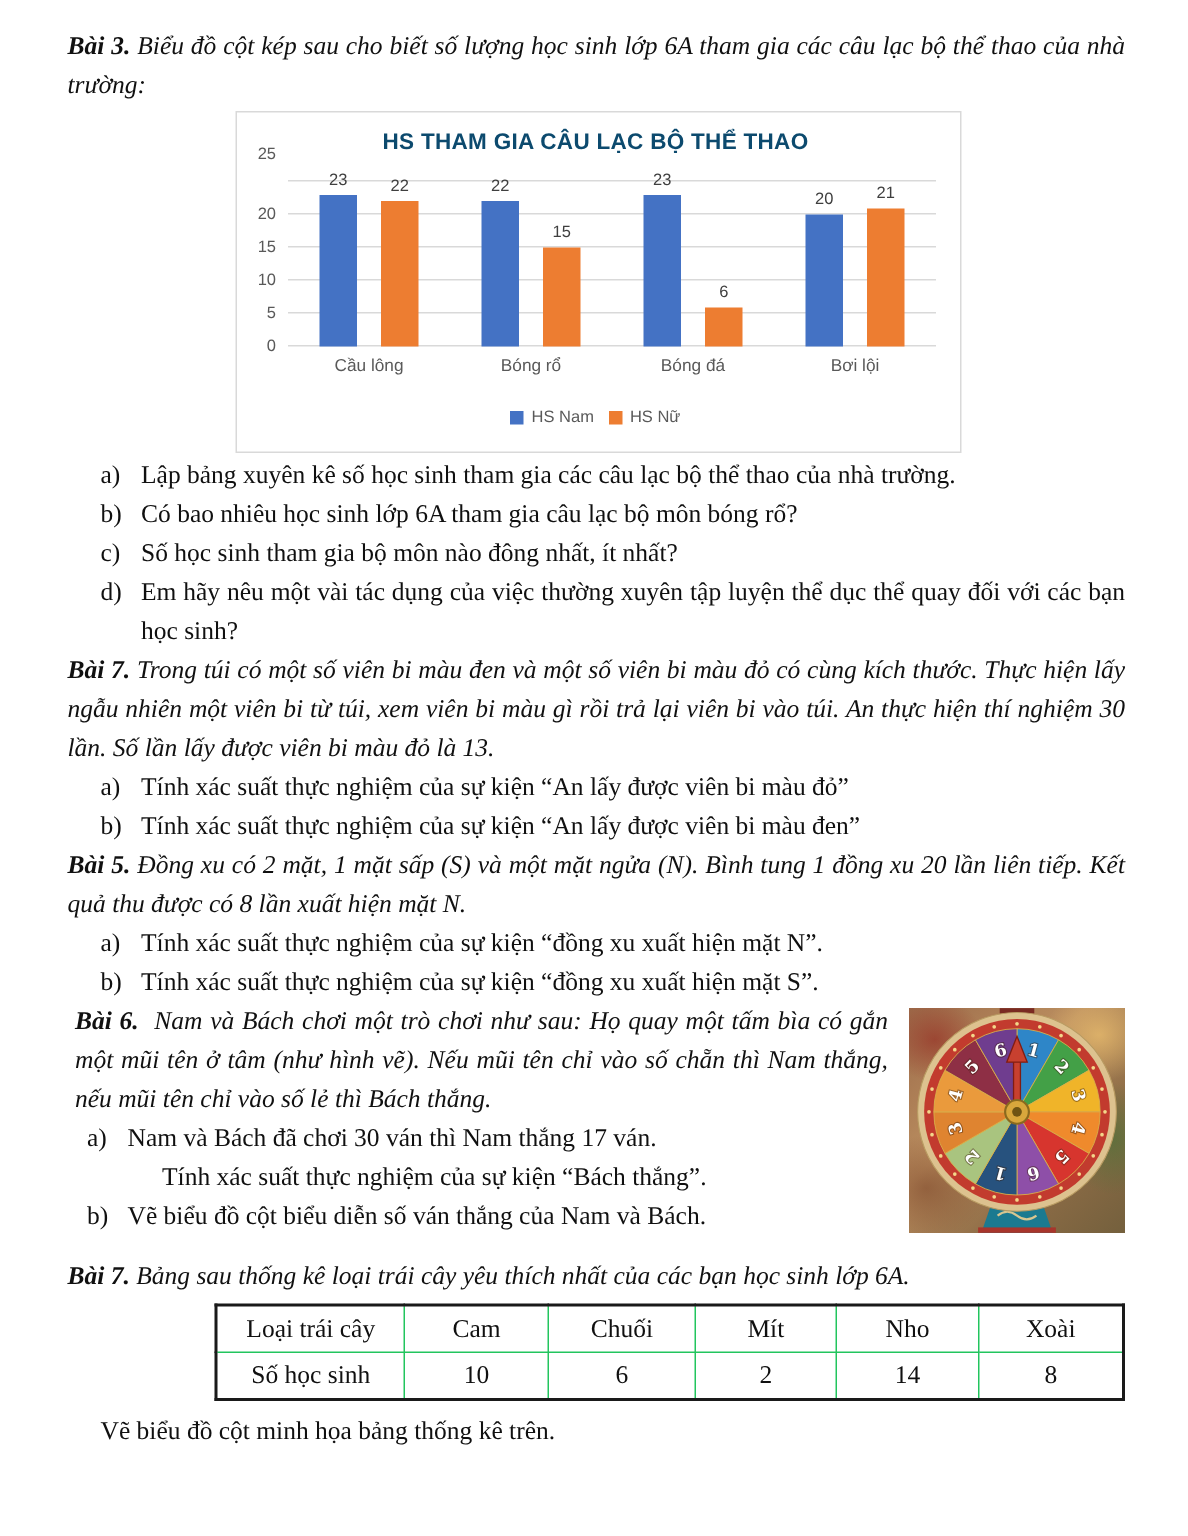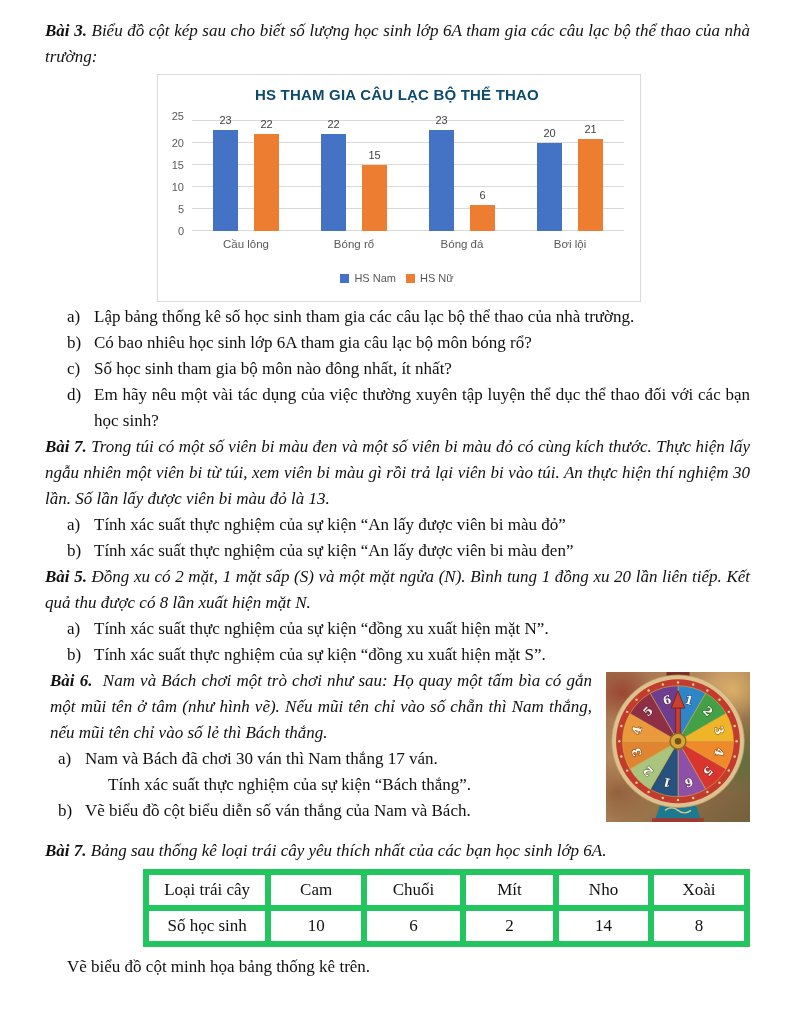--- a/index.html
+++ b/index.html
@@ -66,21 +66,21 @@
     paint-order:stroke;stroke:rgba(55,28,10,.45);stroke-width:2px;
   }
 
   
   .bai7{margin-top:14px;clear:both;}
   .fruit-table{
     border-collapse:collapse;margin:5px 0 0 98px;
     border:2px solid #1a1a1a;
   }
   .fruit-table td{
-    border:6px solid #22c55e;text-align:center;padding:2px 6px;height:25px;
+    border:1px solid #22c55e;text-align:center;padding:2px 6px;height:25px;
     font-size:17px;
   }
   .fruit-table td.c0{width:140px;}
   .fruit-table td.cn{width:100px;}
   .outro{margin:7px 0 0 22px;}
 </style>
 </head>
 <body>
 
 <div class="doc">
@@ -89,21 +89,21 @@
 
   <div class="chart-box">
     <div class="chart-title">HS THAM GIA CÂU LẠC BỘ THỂ THAO</div>
     <div class="chart-area">
       <div class="y-axis" id="yaxis">
           <div class="ytick" style="bottom: -7px;">0</div>
           <div class="ytick" style="bottom: 15px;">5</div>
           <div class="ytick" style="bottom: 37px;">10</div>
           <div class="ytick" style="bottom: 59px;">15</div>
           <div class="ytick" style="bottom: 81px;">20</div>
-          <div class="ytick" style="bottom: 108px;">25</div>
+          <div class="ytick" style="bottom: 121px;">25</div>
         </div>
       <div class="plot" id="plot">
           <div class="gridline" style="bottom: 110px;"></div>
           <div class="gridline" style="bottom: 88px;"></div>
           <div class="gridline" style="bottom: 66px;"></div>
           <div class="gridline" style="bottom: 44px;"></div>
           <div class="gridline" style="bottom: 22px;"></div>
           <div class="gridline" style="bottom: 0px;"></div>
         <div class="bar-groups" id="bar-groups">
             <div class="bar-group">
@@ -163,33 +163,33 @@
         <div class="legend-item">
           <span class="legend-swatch" style="background: rgb(237, 125, 49);"></span>
           <span>HS Nữ</span>
         </div>
       </div>
   </div>
 
   <div>
     <div class="q-item">
         <span class="q-marker">a)</span>
-        <span class="q-text">Lập bảng thống kê số học sinh tham gia các câu lạc bộ thể thao của nhà trường.</span>
+        <span class="q-text">Lập bảng xuyên kê số học sinh tham gia các câu lạc bộ thể thao của nhà trường.</span>
       </div>
     <div class="q-item">
         <span class="q-marker">b)</span>
         <span class="q-text">Có bao nhiêu học sinh lớp 6A tham gia câu lạc bộ môn bóng rổ?</span>
       </div>
     <div class="q-item">
         <span class="q-marker">c)</span>
         <span class="q-text">Số học sinh tham gia bộ môn nào đông nhất, ít nhất?</span>
       </div>
     <div class="q-item">
         <span class="q-marker">d)</span>
-        <span class="q-text">Em hãy nêu một vài tác dụng của việc thường xuyên tập luyện thể dục thể thao đối với các bạn học sinh?</span>
+        <span class="q-text">Em hãy nêu một vài tác dụng của việc thường xuyên tập luyện thể dục thể quay đối với các bạn học sinh?</span>
       </div>
   </div>
 
   <p class="para"><span class="blabel">Bài 7.</span> <span>Trong túi có một số viên bi màu đen và một số viên bi màu đỏ có cùng kích thước. Thực hiện lấy ngẫu nhiên một viên bi từ túi, xem viên bi màu gì rồi trả lại viên bi vào túi. An thực hiện thí nghiệm 30 lần. Số lần lấy được viên bi màu đỏ là 13.</span></p>
   <div class="q-item">
       <span class="q-marker">a)</span>
       <span class="q-text">Tính xác suất thực nghiệm của sự kiện “An lấy được viên bi màu đỏ”</span>
     </div>
   <div class="q-item">
       <span class="q-marker">b)</span>

